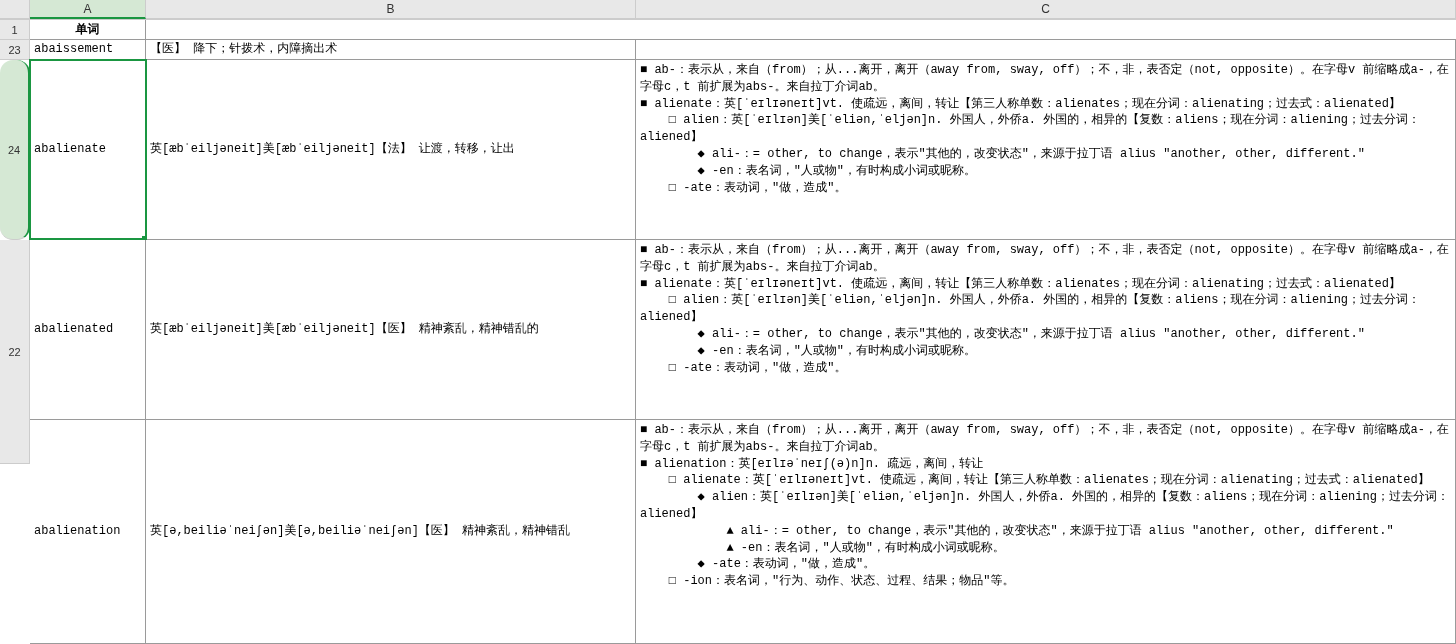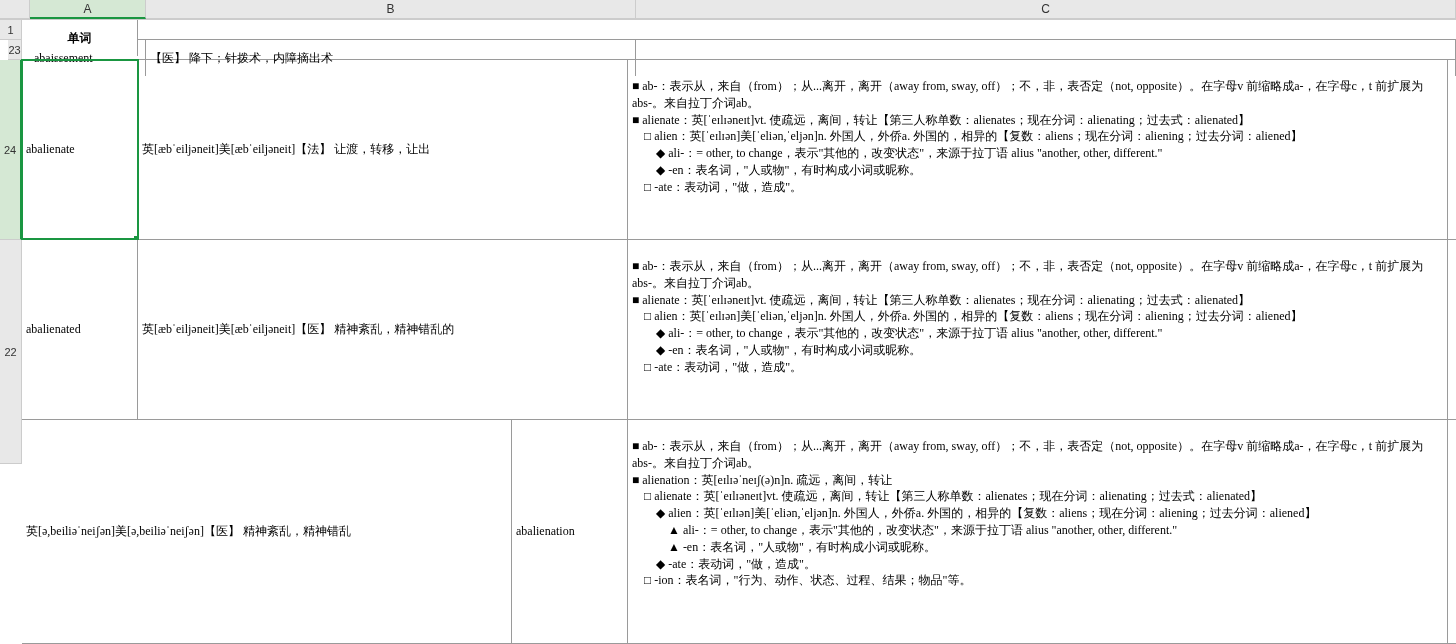--- a/index.html
+++ b/index.html
@@ -8,31 +8,31 @@
 .col-headers { display: flex; height: 20px; border-bottom: 1px solid #ccc; }
 .corner { width: 30px; background: #e8e8e8; border-right: 1px solid #ccc; border-bottom: 1px solid #ccc; }
 .col-h { background: #e8e8e8; text-align: center; line-height: 19px; border-right: 1px solid #ccc; border-bottom: 1px solid #ccc; color: #333; font-size: 12px; }
 .col-h.active { background: #d5e8d4; border-bottom: 2px solid #1a9641; }
 .col-a { width: 116px; }
 .col-b { width: 490px; }
 .col-c { width: 820px; }
 .body { display: flex; flex: 1; overflow: hidden; }
 .row-headers { width: 30px; display: flex; flex-direction: column; }
 .row-h { background: #e8e8e8; text-align: center; border-right: 1px solid #ccc; border-bottom: 1px solid #ccc; color: #333; display: flex; align-items: center; justify-content: center; font-size: 11px; }
-.row-h.active { background: #d5e8d4; border-right: 2px solid #1a9641; }
+.row-h.active { background: #d5e8d4; border-right: 2px solid #1a9641; border-radius: 13px; }
 .grid { flex: 1; display: flex; flex-direction: column; }
 .row { display: flex; border-bottom: 1px solid #9a9a9a; }
-.cell { border-right: 1px solid #9a9a9a; padding: 18px 4px; overflow: hidden; display: flex; align-items: center; }
+.cell { border-right: 1px solid #9a9a9a; padding: 2px 4px; overflow: hidden; display: flex; align-items: center; }
 .cell.header-cell { font-weight: bold; text-align: center; justify-content: center; background: #fff; }
 .cell.top { align-items: flex-start; }
-.cell.data { white-space: pre-wrap; line-height: 1.4; font-family: Liberation Serif, serif; }
+.cell.data { white-space: pre-wrap; line-height: 1.4; font-family: Liberation Mono, monospace; }
 .cell.selected { outline: 2px solid #1a9641; outline-offset: -1px; position: relative; }
 .cell.selected::after { content: ""; position: absolute; right: -3px; bottom: -3px; width: 6px; height: 6px; background: #1a9641; }
 .r-hdr { height: 20px; }
-.r-23 { height: 20px; margin-left: 8px; }
+.r-23 { height: 20px; }
 .r-24 { height: 180px; }
 .r-25 { height: 180px; }
 .r-26 { height: 224px; }
 </style>
 </head>
 <body>
 
 <div class="sheet">
   <div class="col-headers">
     <div class="corner"></div>
@@ -70,22 +70,22 @@
         <div class="cell col-a data">abalienated</div>
         <div class="cell col-b data">英[æbˈeiljəneit]美[æbˈeiljəneit]【医】 精神紊乱，精神错乱的</div>
         <div class="cell col-c data top">■ ab-：表示从，来自（from）；从...离开，离开（away from, sway, off）；不，非，表否定（not, opposite）。在字母v 前缩略成a-，在字母c，t 前扩展为abs-。来自拉丁介词ab。
 ■ alienate：英[ˈeɪlɪəneɪt]vt. 使疏远，离间，转让【第三人称单数：alienates；现在分词：alienating；过去式：alienated】
     □ alien：英[ˈeɪlɪən]美[ˈeliən,ˈeljən]n. 外国人，外侨a. 外国的，相异的【复数：aliens；现在分词：aliening；过去分词：aliened】
         ◆ ali-：= other, to change，表示"其他的，改变状态"，来源于拉丁语 alius "another, other, different."
         ◆ -en：表名词，"人或物"，有时构成小词或昵称。
     □ -ate：表动词，"做，造成"。</div>
       </div>
       <div class="row r-26">
+        <div class="cell col-a data">abalienation</div>
         <div class="cell col-b data">英[ə,beiliəˈneiʃən]美[ə,beiliəˈneiʃən]【医】 精神紊乱，精神错乱</div>
-        <div class="cell col-a data">abalienation</div>
         <div class="cell col-c data top">■ ab-：表示从，来自（from）；从...离开，离开（away from, sway, off）；不，非，表否定（not, opposite）。在字母v 前缩略成a-，在字母c，t 前扩展为abs-。来自拉丁介词ab。
 ■ alienation：英[eɪlɪəˈneɪʃ(ə)n]n. 疏远，离间，转让
     □ alienate：英[ˈeɪlɪəneɪt]vt. 使疏远，离间，转让【第三人称单数：alienates；现在分词：alienating；过去式：alienated】
         ◆ alien：英[ˈeɪlɪən]美[ˈeliən,ˈeljən]n. 外国人，外侨a. 外国的，相异的【复数：aliens；现在分词：aliening；过去分词：aliened】
             ▲ ali-：= other, to change，表示"其他的，改变状态"，来源于拉丁语 alius "another, other, different."
             ▲ -en：表名词，"人或物"，有时构成小词或昵称。
         ◆ -ate：表动词，"做，造成"。
     □ -ion：表名词，"行为、动作、状态、过程、结果；物品"等。</div>
       </div>
     </div>

